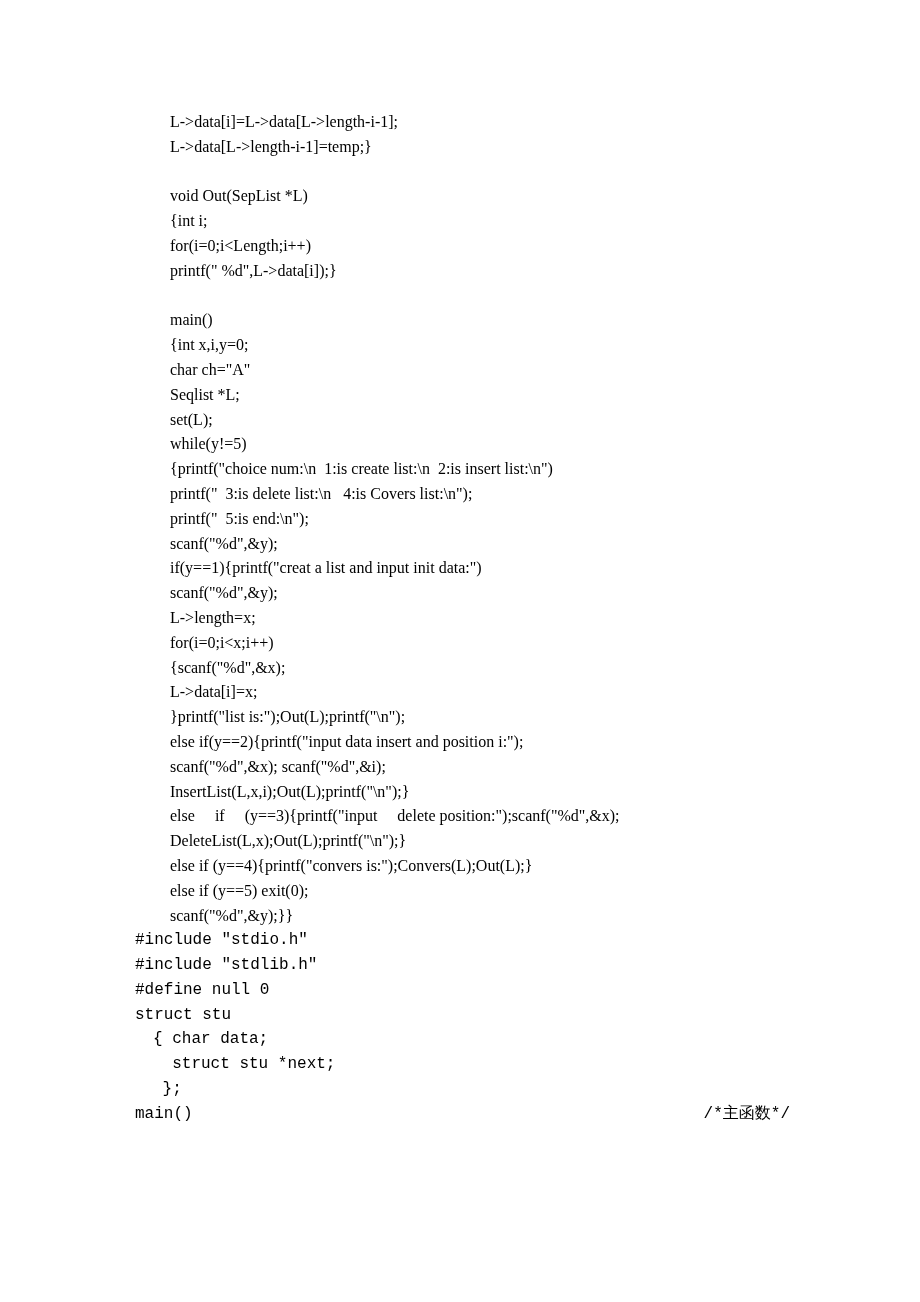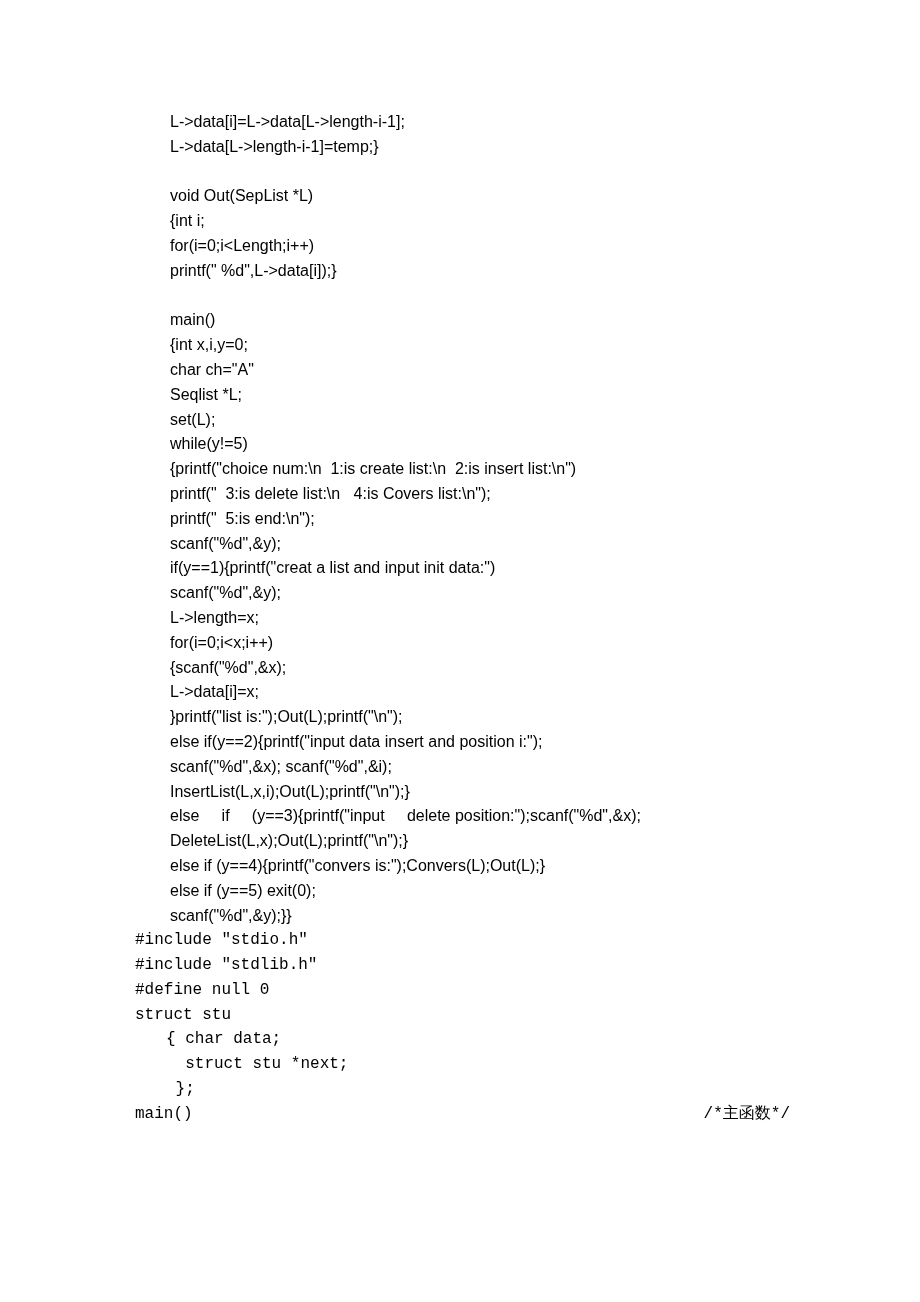--- a/index.html
+++ b/index.html
@@ -11,21 +11,21 @@
     }
     .page {
       padding: 110px 130px 100px 130px;
       box-sizing: border-box;
       font-size: 16px;
       line-height: 1.55;
       color: #000;
     }
     .code-block-indented {
       margin-left: 40px;
-      font-family: Liberation Sans, sans-serif;
+      font-family: Liberation Serif, serif;
       white-space: pre-wrap;
       text-align: justify;
     }
     .code-block-normal {
       margin-left: 5px;
       font-family: "Courier New", "SimSun", monospace;
       white-space: pre-wrap;
     }
     .code-block-outdented {
       margin-left: 0px;
@@ -37,21 +37,21 @@
     }
     .bold {
       font-weight: bold;
       font-family: "SimSun", sans-serif;
     }
     .main-row {
       display: flex;
       justify-content: space-between;
     }
     .struct-sub {
-      margin-left: 36px;
+      margin-left: 23px;
     }
   </style>
 </head>
 <body>
 
 <div class="page">
 
   <div class="code-block-indented">L-&gt;data[i]=L-&gt;data[L-&gt;length-i-1];
 L-&gt;data[L-&gt;length-i-1]=temp;}
 

